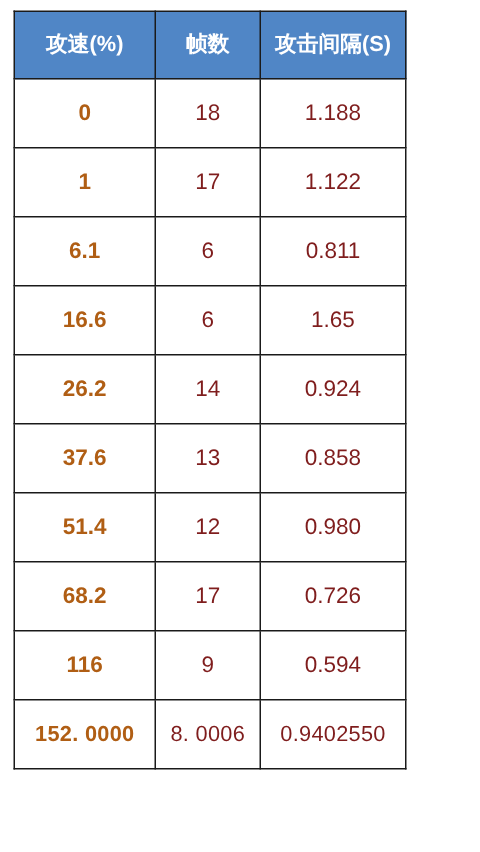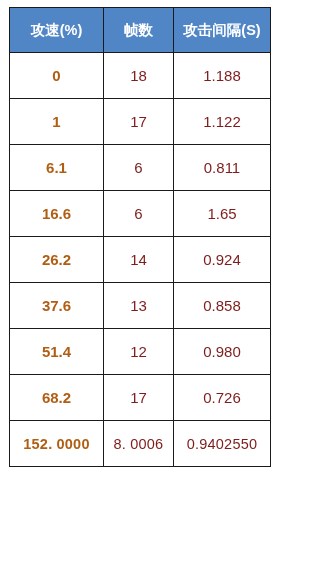--- a/index.html
+++ b/index.html
@@ -131,20 +131,25 @@
       <tr>
         <td class="col-speed">51.4</td>
         <td class="col-frames">12</td>
         <td class="col-interval">0.980</td>
       </tr>
       <tr>
         <td class="col-speed">68.2</td>
         <td class="col-frames">17</td>
         <td class="col-interval">0.726</td>
       </tr>
+      <tr>
+        <td class="col-speed">116</td>
+        <td class="col-frames">9</td>
+        <td class="col-interval">0.594</td>
+      </tr>
       <tr class="final-row">
         <td class="col-speed">152. 0000</td>
         <td class="col-frames">8. 0006</td>
         <td class="col-interval">0.9402550</td>
       </tr>
     </tbody>
   </table>
 </div>
 
 </body></html>

